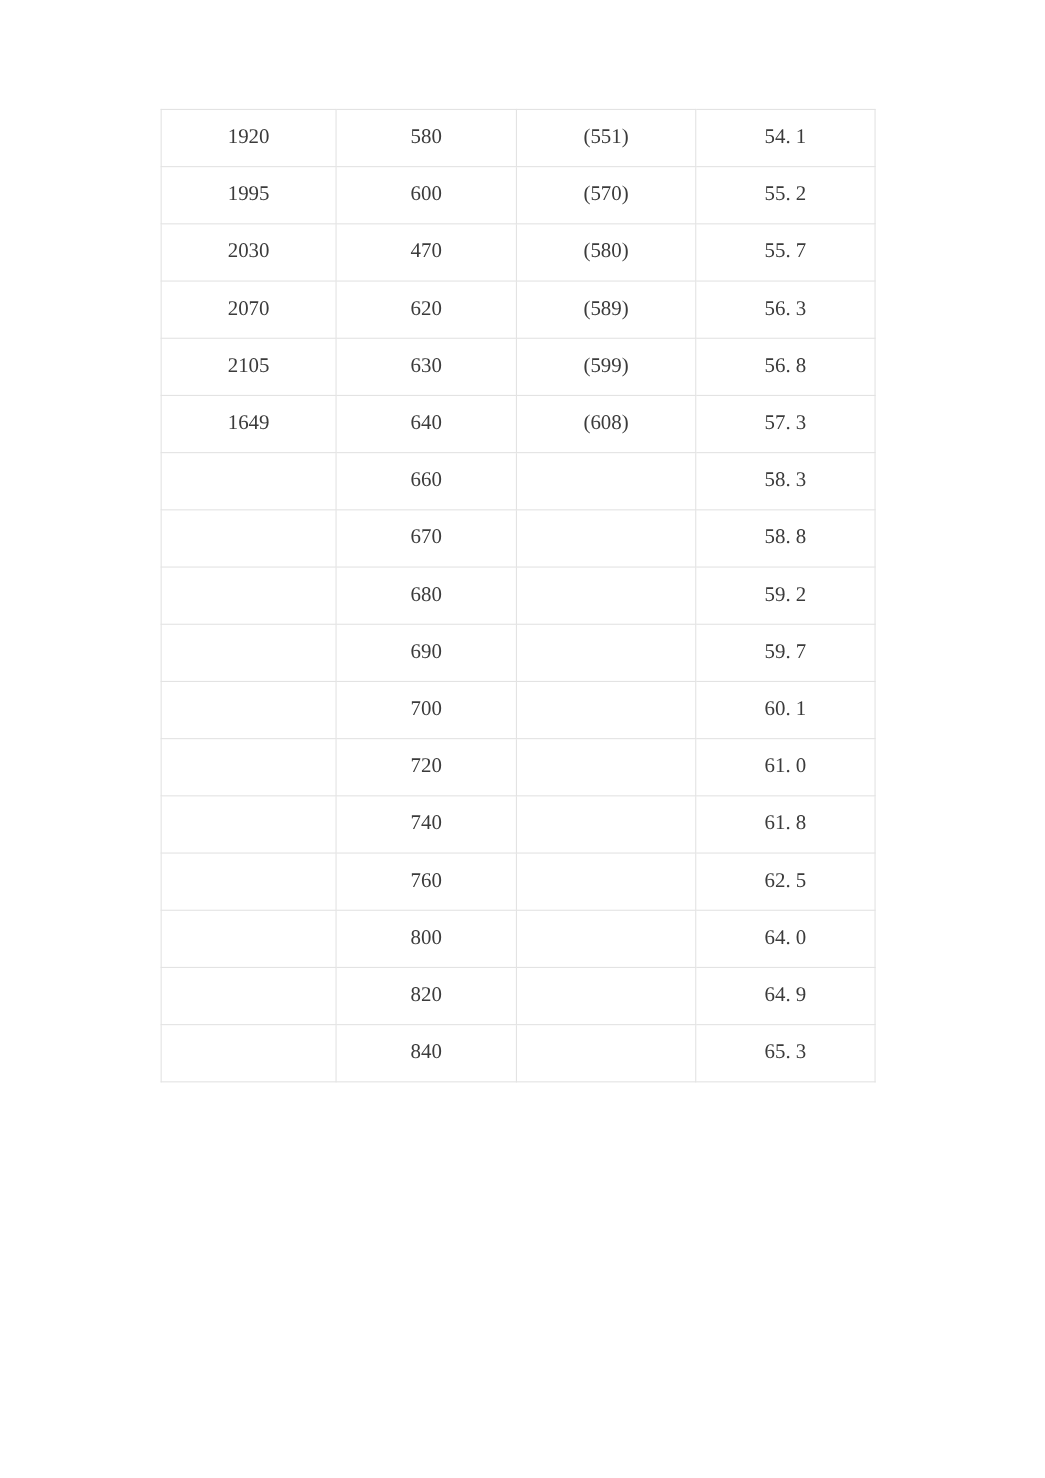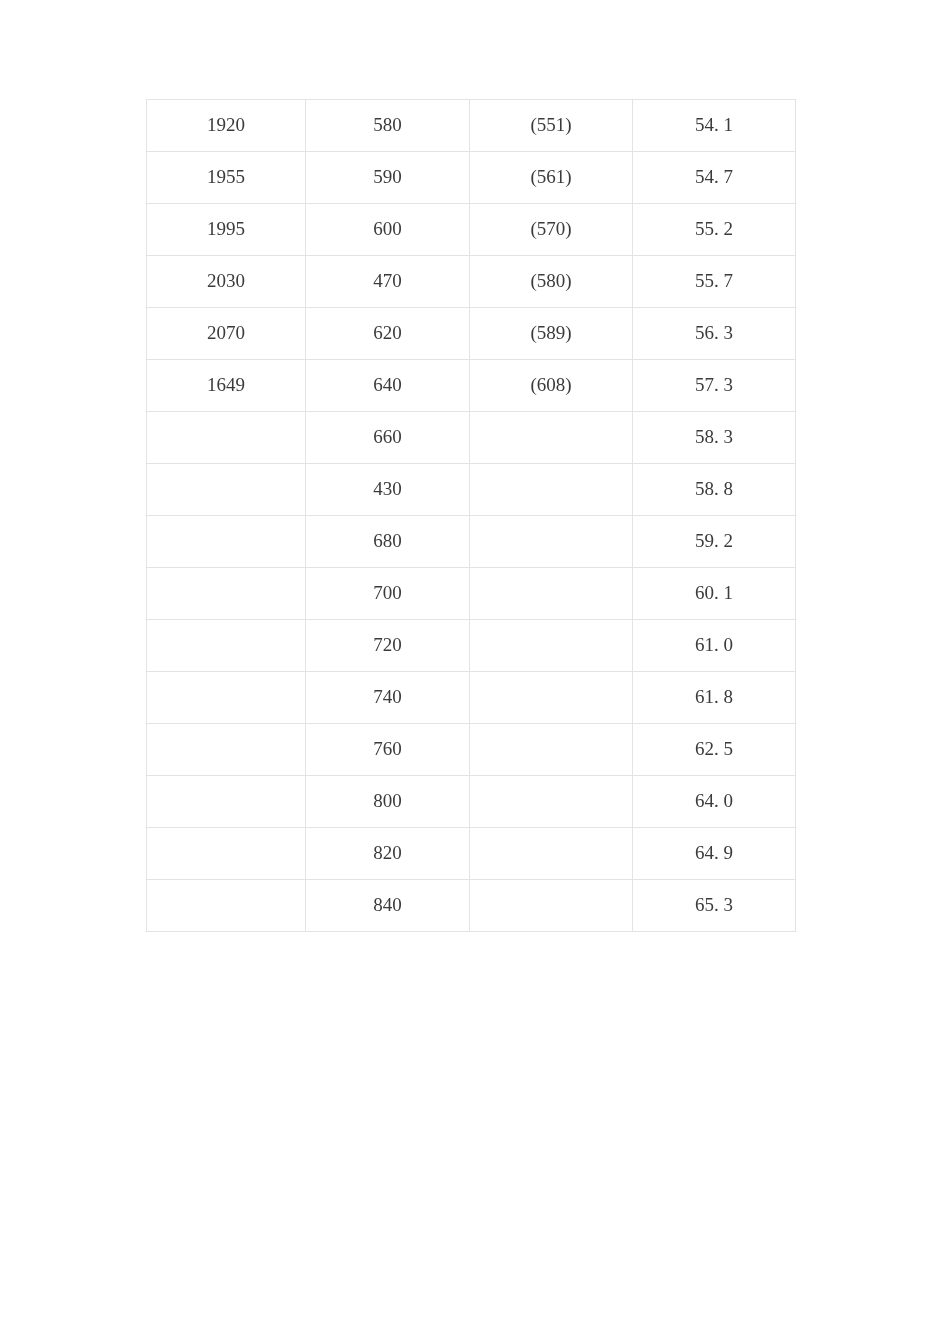--- a/index.html
+++ b/index.html
@@ -70,66 +70,72 @@
       <col class="c4">
     </colgroup>
     <tbody id="table-body">
         <tr>
           <td>1920</td>
           <td>580</td>
           <td>(551)</td>
           <td>54. 1</td>
         </tr>
         <tr>
-          <td>1955</td>
-          <td>590</td>
-          <td>(561)</td>
-          <td>54. 7</td>
-        </tr>
-        <tr>
           <td>1995</td>
           <td>600</td>
           <td>(570)</td>
           <td>55. 2</td>
         </tr>
         <tr>
           <td>2030</td>
           <td>470</td>
           <td>(580)</td>
           <td>55. 7</td>
         </tr>
         <tr>
           <td>2070</td>
           <td>620</td>
           <td>(589)</td>
           <td>56. 3</td>
         </tr>
         <tr>
+          <td>2105</td>
+          <td>630</td>
+          <td>(599)</td>
+          <td>56. 8</td>
+        </tr>
+        <tr>
           <td>1649</td>
           <td>640</td>
           <td>(608)</td>
           <td>57. 3</td>
         </tr>
         <tr>
           <td class="empty-cell"></td>
           <td>660</td>
           <td class="empty-cell"></td>
           <td>58. 3</td>
         </tr>
         <tr>
           <td class="empty-cell"></td>
-          <td>430</td>
+          <td>670</td>
           <td class="empty-cell"></td>
           <td>58. 8</td>
         </tr>
         <tr>
           <td class="empty-cell"></td>
           <td>680</td>
           <td class="empty-cell"></td>
           <td>59. 2</td>
+        </tr>
+        <tr>
+          <td class="empty-cell"></td>
+          <td>690</td>
+          <td class="empty-cell"></td>
+          <td>59. 7</td>
         </tr>
         <tr>
           <td class="empty-cell"></td>
           <td>700</td>
           <td class="empty-cell"></td>
           <td>60. 1</td>
         </tr>
         <tr>
           <td class="empty-cell"></td>
           <td>720</td>

